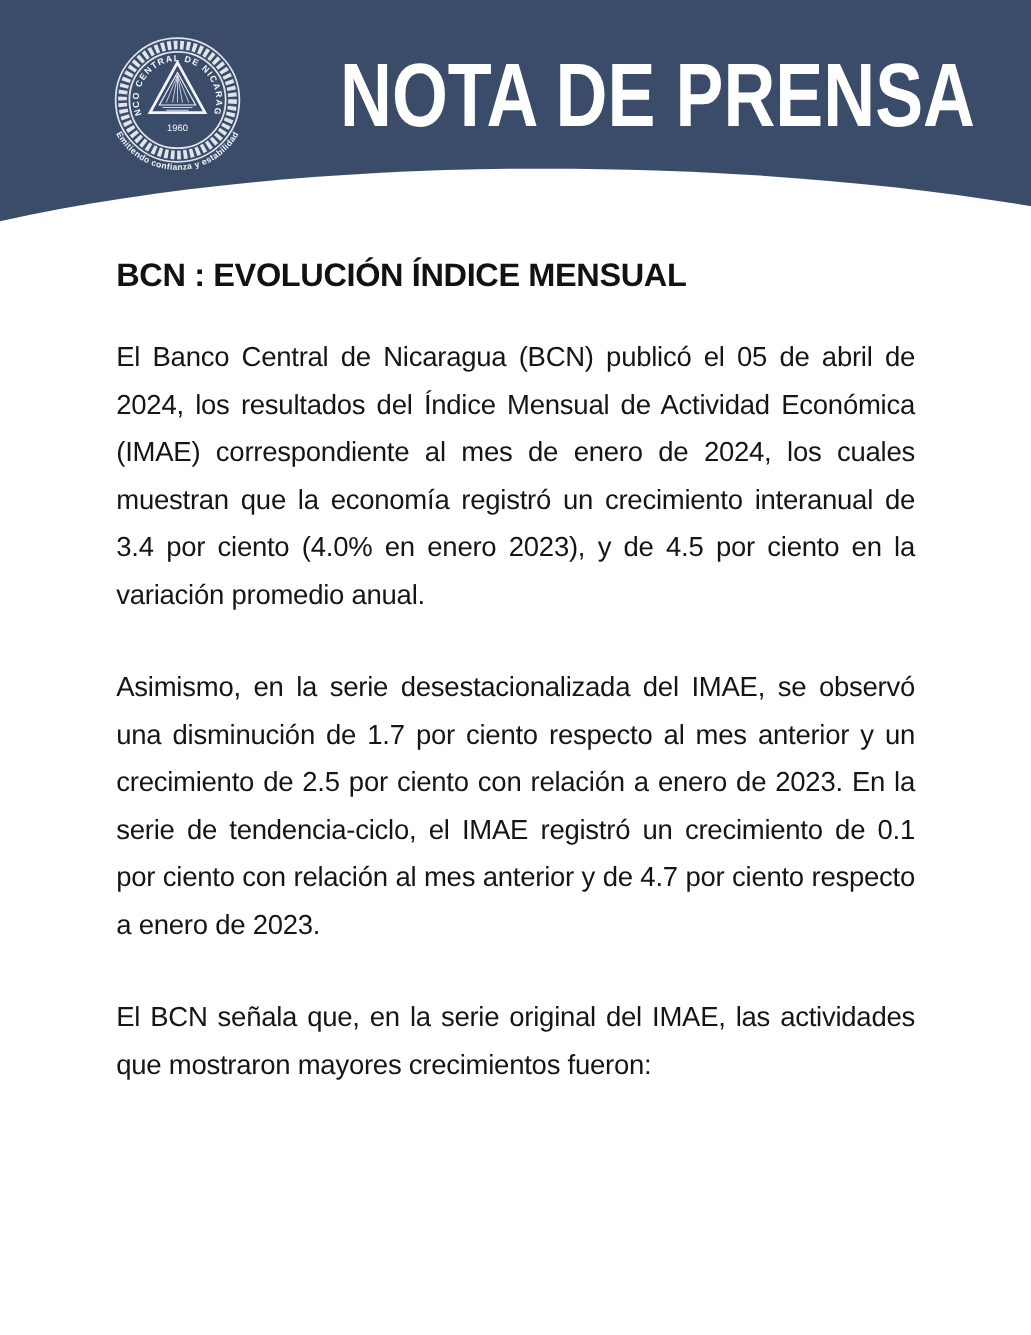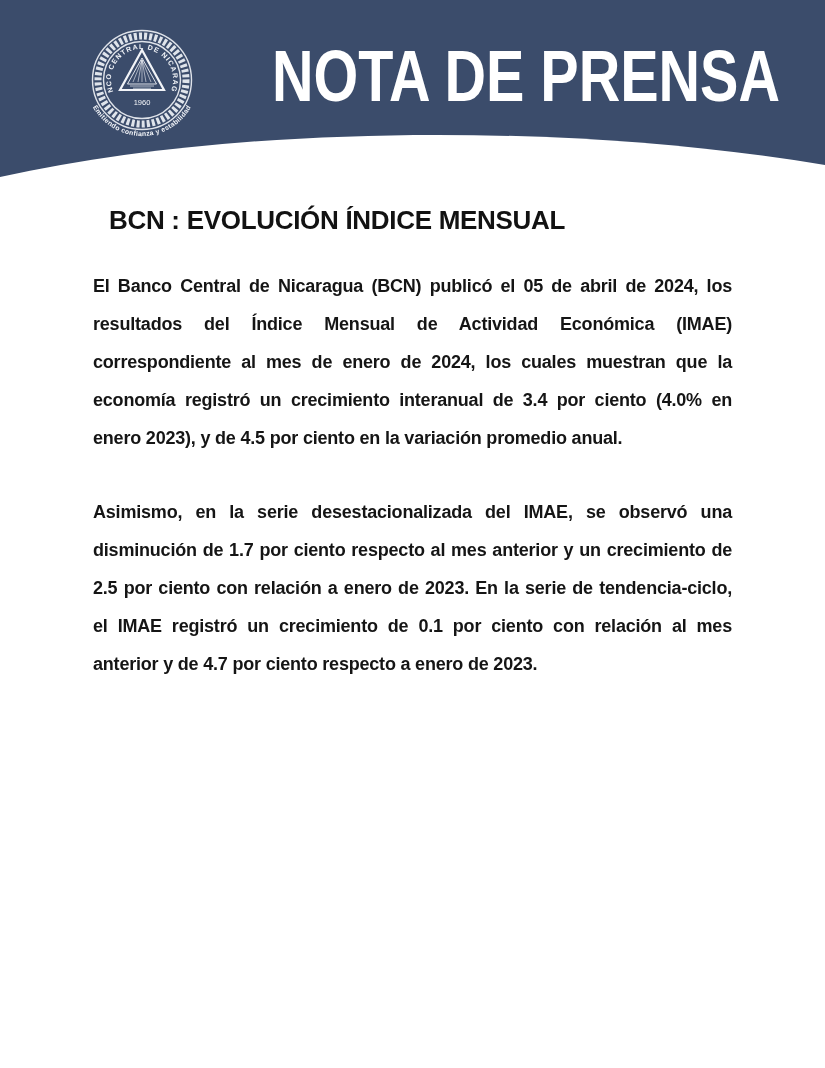--- a/index.html
+++ b/index.html
@@ -23,28 +23,28 @@
   }
   .title-svg{
     position:absolute;left:270px;top:40px;width:520px;height:80px;display:block;
   }
   
   .doc{
     position:absolute;left:93px;top:200px;width:639px;
     color:#141414;
   }
   .doc-heading{
-    margin:4px 0 0 16px;
+    margin:4px 0 0 0;
     font-size:26px;line-height:33px;font-weight:bold;
     letter-spacing:-0.3px;color:#121212;
   }
   .doc-heading span{display:block;}
   .doc p{
     margin:36px 0 0 0;
-    font-size:18px;line-height:38px;font-weight:bold;
+    font-size:22px;line-height:38px;font-weight:normal;
     text-align:justify;text-justify:inter-word;
     letter-spacing:-0.2px;color:#151515;
   }
   .doc p.first{margin-top:30px;}
 </style>
 </head>
 <body>
 
 <div class="page">
 
@@ -87,15 +87,16 @@
     </svg>
   </header>
 
   <main class="doc">
     <h2 class="doc-heading">
       <span>BCN : EVOLUCIÓN ÍNDICE MENSUAL</span>
     </h2>
 
     <p class="first">El Banco Central de Nicaragua (BCN) publicó el 05 de abril de 2024, los resultados del Índice Mensual de Actividad Económica (IMAE) correspondiente al mes de enero de 2024, los cuales muestran que la economía registró un crecimiento interanual de 3.4 por ciento (4.0% en enero 2023), y de 4.5 por ciento en la variación promedio anual.</p>
     <p>Asimismo, en la serie desestacionalizada del IMAE, se observó una disminución de 1.7 por ciento respecto al mes anterior y un crecimiento de 2.5 por ciento con relación a enero de 2023. En la serie de tendencia-ciclo, el IMAE registró un crecimiento de 0.1 por ciento con relación al mes anterior y de 4.7 por ciento respecto a enero de 2023.</p>
+    <p>El BCN señala que, en la serie original del IMAE, las actividades que mostraron mayores crecimientos fueron:</p>
   </main>
 
 </div>
 
 </body></html>

